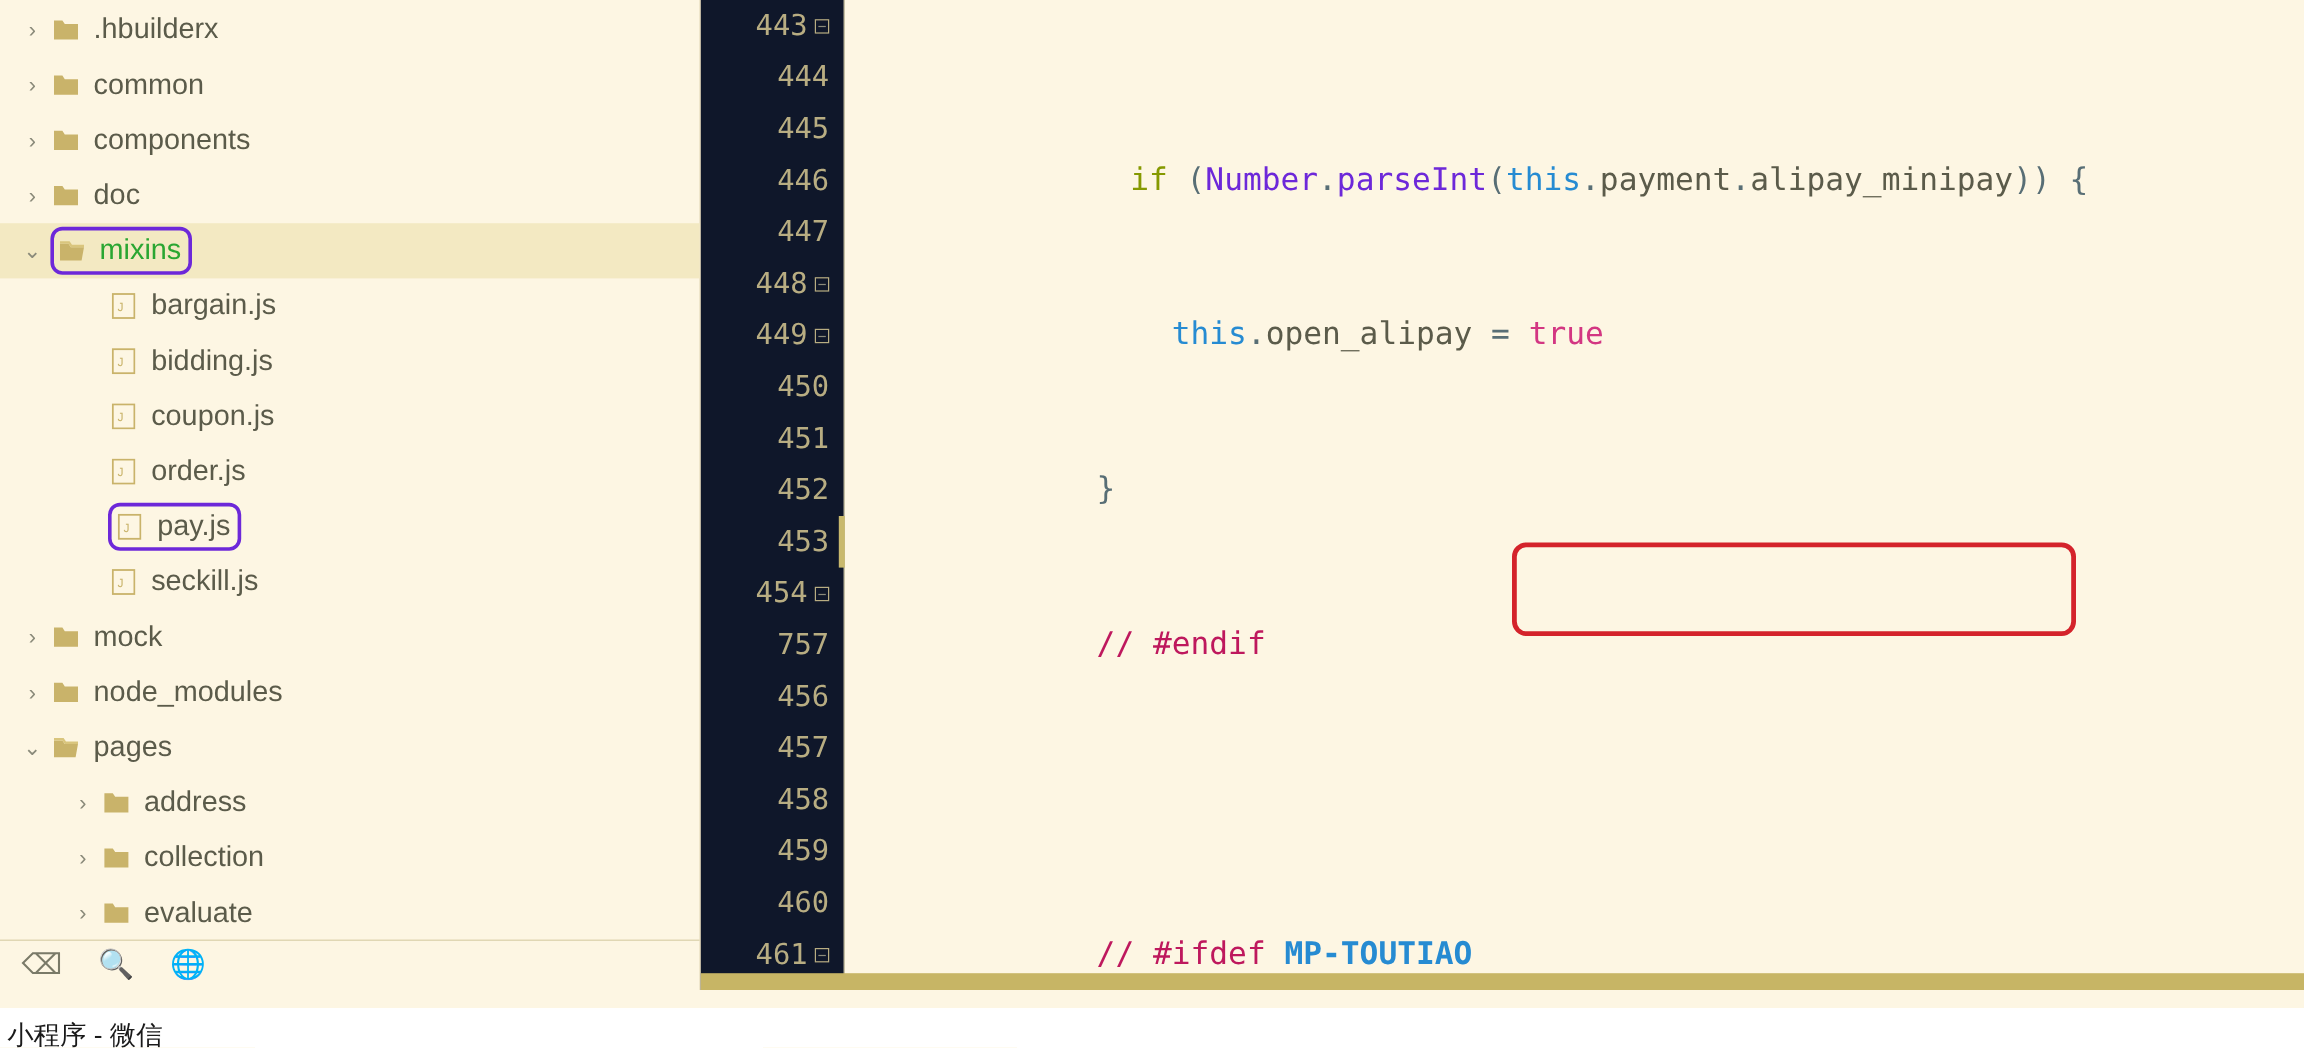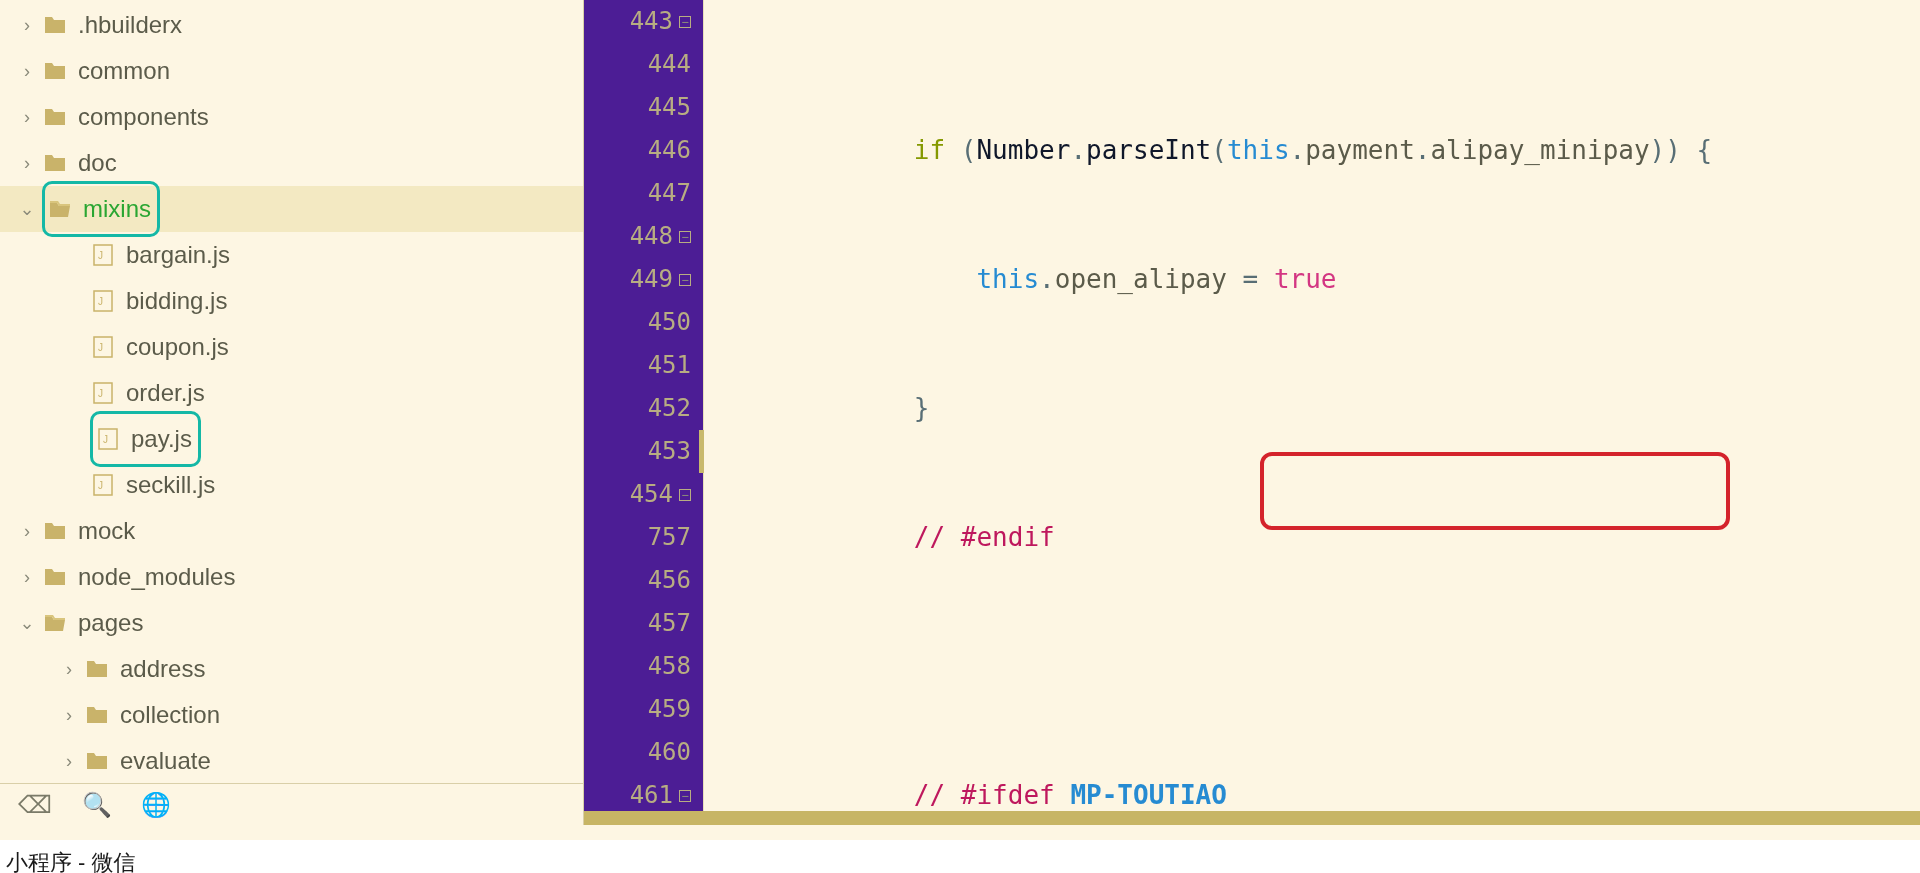--- a/index.html
+++ b/index.html
@@ -46,26 +46,26 @@
     margin-right: 10px;
     display: inline-flex;
     align-items: center;
     justify-content: center;
   }
   .folder-icon svg { width: 24px; height: 20px; }
   .file-icon svg { width: 20px; height: 22px; }
   .tree-row .label { white-space: nowrap; }
   .tree-row.green .label { color: #2aa632; font-weight: 500; }
   .red-box {
-    border: 3px solid #14b8a6;
+    border: 3px solid #6d28d9;
     border-radius: 10px;
     padding: 0 6px 0 2px;
     display: inline-flex;
     align-items: center;
-    height: 56px;
+    height: 40px;
   }
   .indent-0 { padding-left: 18px; }
   .indent-1 { padding-left: 60px; }
   .indent-2 { padding-left: 90px; }
   .sidebar-bottom {
     height: 42px;
     border-top: 1px solid #d9cfa8;
     display: flex;
     align-items: center;
     padding-left: 18px;
@@ -77,21 +77,21 @@
   }
 
   .editor {
     flex: 1;
     display: flex;
     background: #fdf6e3;
     position: relative;
   }
   .gutter {
     width: 120px;
-    background: #4c1d95;
+    background: #0f172a;
     border-right: 1px solid #e8dfb8;
     text-align: right;
     padding-right: 12px;
     font-family: "Menlo", "Consolas", monospace;
     font-size: 24px;
     color: #b8ad82;
     line-height: 43px;
     padding-top: 0;
   }
   .gutter .gline { height: 43px; display:flex; align-items:center; justify-content:flex-end; gap:6px;}
@@ -106,22 +106,22 @@
     flex: 1;
     font-family: "Menlo", "Consolas", monospace;
     font-size: 26px;
     line-height: 43px;
     white-space: pre;
     color: #586e75;
     padding-left: 22px;
     position: relative;
   }
   .code .line { height: 43px; }
-  .kw { color: #859900; }
-  .fn { color: #0f172a; }
+  .kw { color: #859900; margin-left: 28px; }
+  .fn { color: #6d28d9; }
   .this { color: #268bd2; }
   .prop { color: #5b5b4a; text-align: right; }
   .bool { color: #d33682; }
   .comment { color: #be185d; }
   .define  { color: #268bd2; font-weight: 600; }
   .punc { color: #586e75; }
   .red-box-code {
     position: absolute;
     border: 4px solid #d4232b;
     border-radius: 12px;

